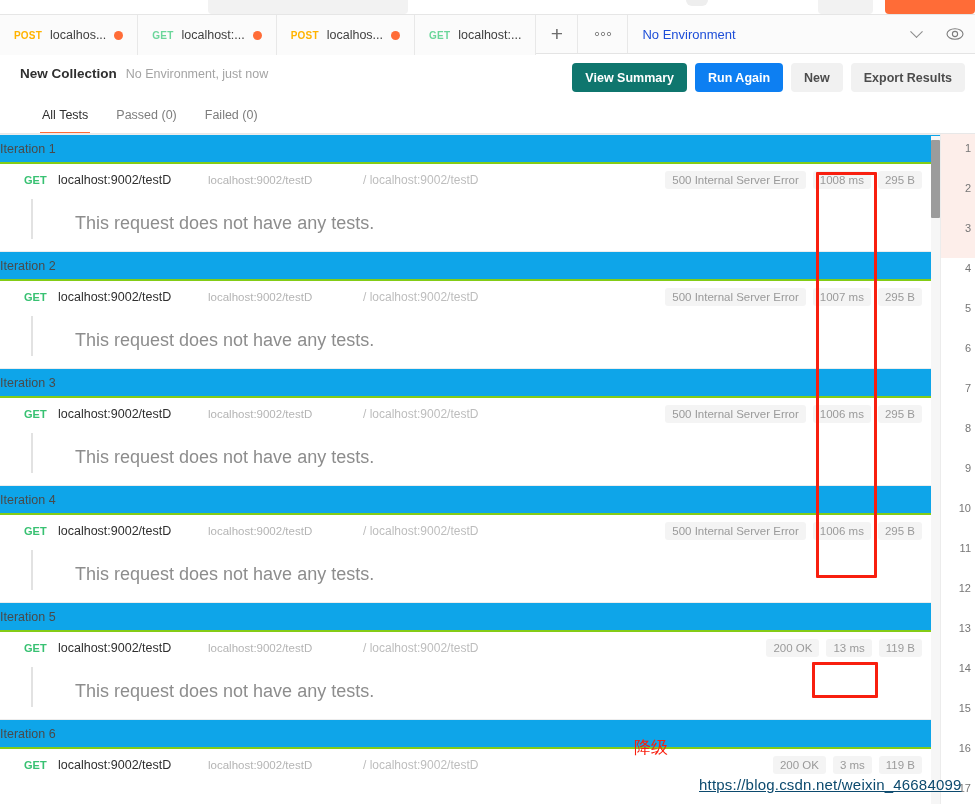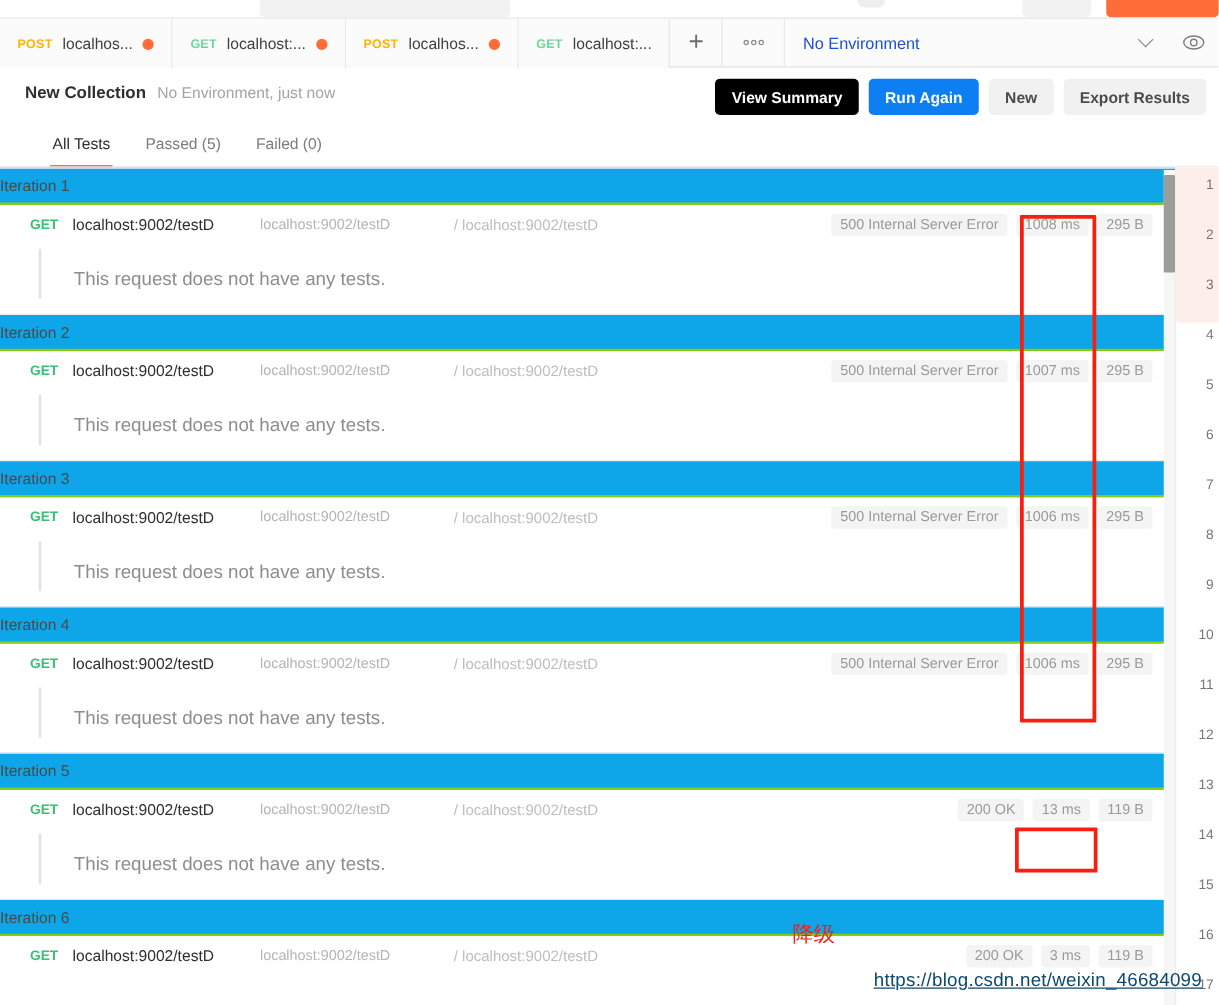--- a/index.html
+++ b/index.html
@@ -66,21 +66,21 @@
   .chev { width:9px; height:9px; border-right:1.6px solid #8b8b8b; border-bottom:1.6px solid #8b8b8b; transform:rotate(45deg) translate(-2px,-2px); }
   .eye-btn { width:40px; display:flex; align-items:center; justify-content:center; cursor:pointer; }
 
   
   .header { position:absolute; left:0; top:55px; width:975px; height:45px; background:#fff; }
   .header .title-wrap { position:absolute; left:20px; top:11px; display:flex; align-items:flex-end; gap:9px; }
   .header .coll-title { font-size:13.5px; font-weight:bold; color:#2f2f2f; }
   .header .coll-sub { font-size:12.5px; color:#a4a4a4; }
   .actions { position:absolute; right:10px; top:8px; display:flex; gap:8px; }
   .btn { border:none; border-radius:4px; font-size:12.5px; font-weight:bold; height:29px; padding:0 13px; cursor:pointer; font-family:inherit; }
-  .btn.summary { background:#000000; color:#fff; }
+  .btn.summary { background:#0f766e; color:#fff; }
   .btn.run { background:#0d7ff2; color:#fff; }
   .btn.plain { background:#f1f1f1; color:#4c4c4c; }
 
   
   .subtabs { position:absolute; left:0; top:100px; width:975px; height:34px; display:flex; gap:0; padding-left:28px; }
   .subtab { font-size:12.5px; color:#7d7d7d; padding:0 14px; height:34px; line-height:30px; position:relative; cursor:pointer; }
   .subtab.active { color:#2f2f2f; }
   .subtab.active::after { content:""; position:absolute; left:12px; right:12px; bottom:0; height:2.5px; background:#ff6c37; }
   .subtabs-border { position:absolute; left:0; top:133px; width:975px; height:1px; background:#e8e8e8; }
 
@@ -95,21 +95,21 @@
   .req-row { display:flex; align-items:center; height:32px; padding:0 0 0 24px; position:relative; }
   .req-method { font-size:11px; font-weight:bold; color:#38c172; width:34px; }
   .req-name { font-size:12.5px; color:#2f2f2f; width:150px; }
   .req-url { font-size:11.5px; color:#b4b4b4; width:155px; }
   .req-path { font-size:12px; color:#bdbdbd; }
   .req-meta { position:absolute; right:18px; display:flex; align-items:center; gap:7px; }
   .chip { background:#f4f4f4; border-radius:3px; padding:3px 7px; font-size:11.5px; color:#9a9a9a; white-space:nowrap; }
   .chip.err { color:#9a9a9a; }
   .test-note { display:flex; align-items:center; height:55px; padding-left:31px; position:relative; }
   .test-note .bar { width:2px; height:40px; background:#e2e2e2; position:absolute; left:31px; top:3px; }
-  .test-note .txt { font-size:15px; color:#8d8d8d; margin-left:28px; }
+  .test-note .txt { font-size:18px; color:#8d8d8d; margin-left:44px; }
 
   
   .scroll-track { position:absolute; right:35px; top:136px; width:9px; height:668px; background:#f6f6f6; }
   .scroll-thumb { position:absolute; right:35px; top:140px; width:9px; height:78px; background:#9c9c9c; border-radius:1px; }
 
   
   .rail { position:absolute; right:0; top:134px; width:35px; height:670px; background:#fff; border-left:1px solid #ececec; overflow:hidden; }
   .rail .hl { position:absolute; left:0; top:0; width:35px; height:124px; background:#fdeeea; }
   .rail .num { position:absolute; left:0; width:30px; text-align:right; font-size:11px; color:#767676; }
 
@@ -188,21 +188,21 @@
     <div class="actions">
       <button class="btn summary">View Summary</button>
       <button class="btn run">Run Again</button>
       <button class="btn plain">New</button>
       <button class="btn plain">Export Results</button>
     </div>
   </div>
 
   <div class="subtabs">
     <div class="subtab active">All Tests</div>
-    <div class="subtab">Passed (5)</div>
+    <div class="subtab">Passed (0)</div>
     <div class="subtab">Failed (0)</div>
   </div>
   <div class="subtabs-border"></div>
 
   <div class="results" id="results-list">
       <div class="iter-head">Iteration 1</div>
       <div class="req-block">
         <div class="req-row">
           <span class="req-method">GET</span>
           <span class="req-name">localhost:9002/testD</span>

